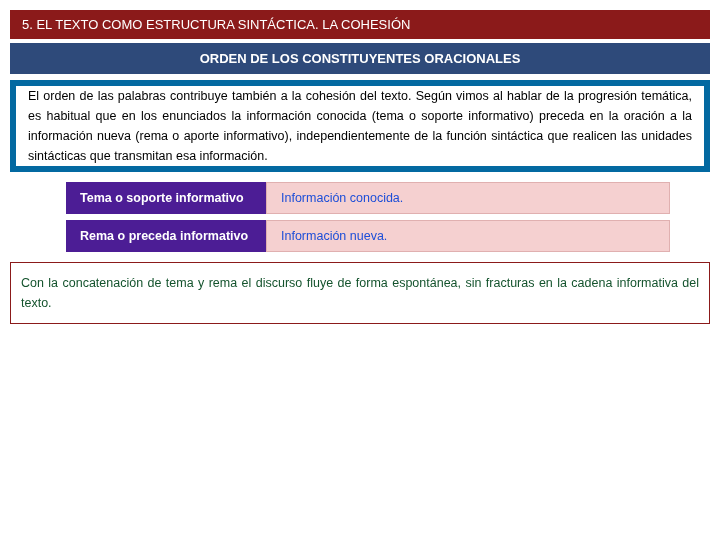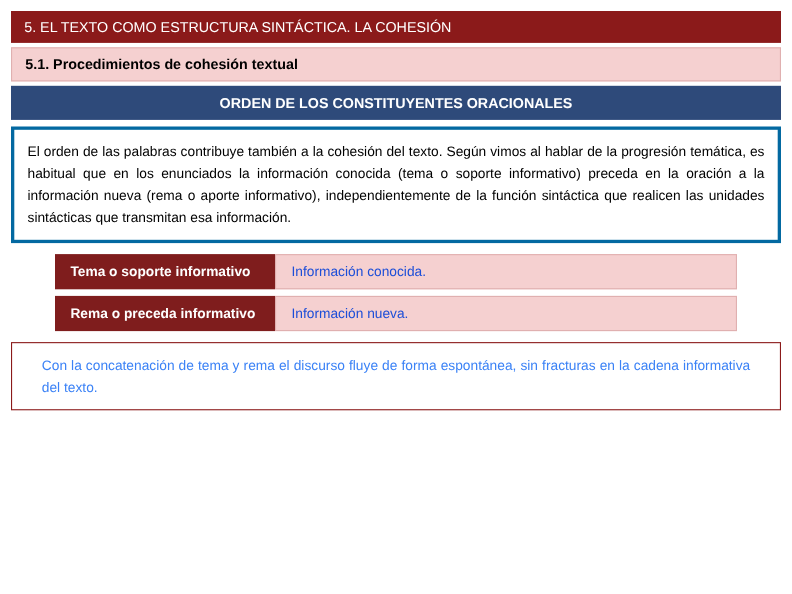--- a/index.html
+++ b/index.html
@@ -47,84 +47,82 @@
       background: #2e4a7a;
       color: #ffffff;
       padding: 8px 0;
       font-size: 13px;
       font-weight: bold;
       text-align: center;
       margin-bottom: 6px;
     }
 
     .content-box {
-      border: 3px solid #0369a1;
-      padding: 10px 12px;
+      border: 6px solid #0369a1;
+      padding: 0 12px;
       margin-bottom: 10px;
       font-size: 12.5px;
       line-height: 1.6;
       text-align: justify;
       color: #000000;
     }
 
     .term-row {
       display: flex;
       align-items: stretch;
       margin-bottom: 6px;
       width: 100%;
     }
 
     .term-label {
-      background: #7f1d1d;
+      background: #4c1d95;
       color: #ffffff;
       padding: 8px 14px;
       font-size: 12.5px;
       font-weight: bold;
       min-width: 200px;
       display: flex;
       align-items: center;
+      margin-left: 16px;
     }
 
     .term-description {
       background: #f5d0d0;
       color: #1d4ed8;
       padding: 8px 14px;
       font-size: 12.5px;
       flex: 1;
       display: flex;
       align-items: center;
       border: 1px solid #e0b0b0;
     }
 
     .terms-section {
       padding: 0 40px;
       margin-bottom: 10px;
     }
 
     .conclusion-box {
       border: 1px solid #8b1a1a;
-      padding: 10px 27px;
+      padding: 10px 10px;
       font-size: 12.5px;
       line-height: 1.6;
       text-align: justify;
-      color: #3b82f6;
+      color: #14532d;
     }
   </style>
 </head>
 <body>
 
 <div class="page-container">
 
   <div class="title-bar">
     <span>5. EL TEXTO COMO ESTRUCTURA SINTÁCTICA. LA COHESIÓN</span>
   </div>
 
-  <div class="subtitle-bar">
-    <span>5.1. Procedimientos de cohesión textual</span>
-  </div>
 
   <div class="section-header">
     <span>ORDEN DE LOS CONSTITUYENTES ORACIONALES</span>
   </div>
 
   <div class="content-box">
     <span>El orden de las palabras contribuye también a la cohesión del texto. Según vimos al hablar de la progresión temática, es habitual que en los enunciados la información conocida (tema o soporte informativo) preceda en la oración a la información nueva (rema o aporte informativo), independientemente de la función sintáctica que realicen las unidades sintácticas que transmitan esa información.</span>
   </div>
 
   <div class="terms-section">

